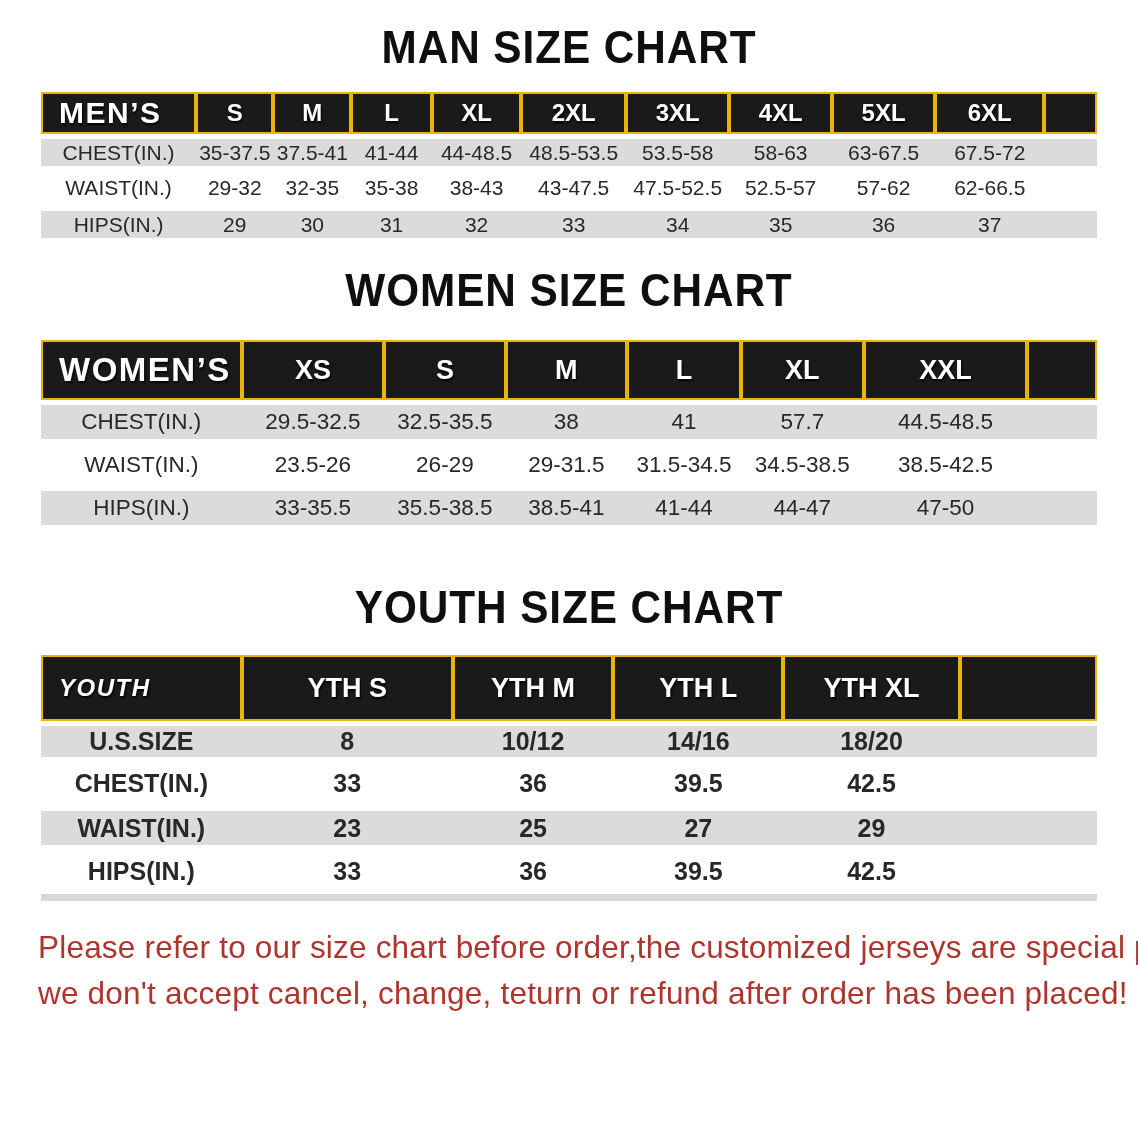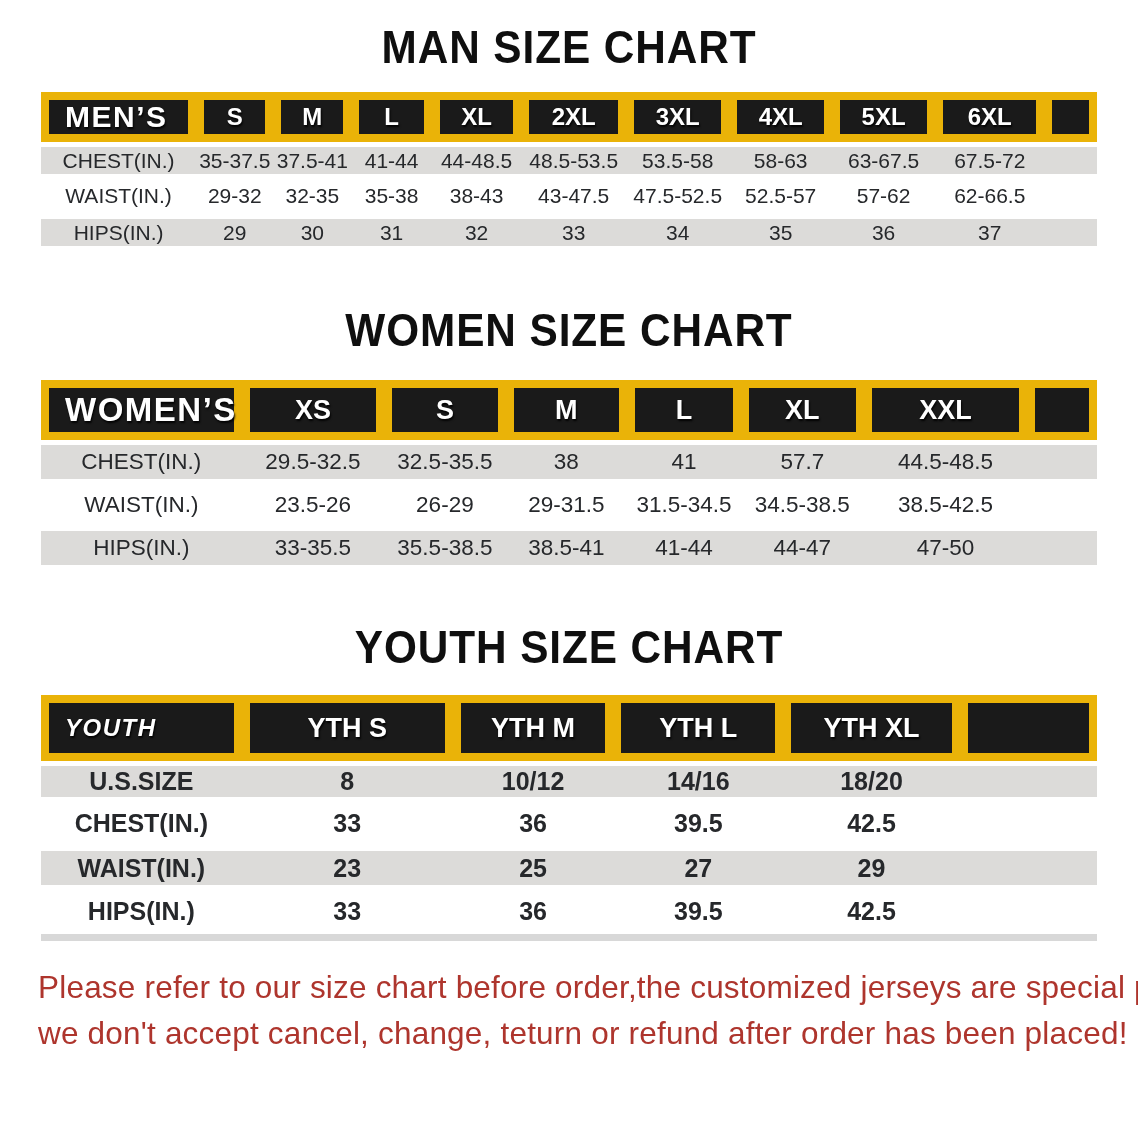--- a/index.html
+++ b/index.html
@@ -41,37 +41,37 @@
     text-align: center;
     font-size: 46px;
     line-height: 1;
     font-weight: 700;
     color: #0f0f0f;
     letter-spacing: 1px;
     transform: scaleX(0.92);
     white-space: nowrap;
   }
   .size-section.men   { margin-top: 24px; }
-  .size-section.women { margin-top: 57px; }
+  .size-section.women { margin-top: 25px; }
   .size-section.youth { margin-top: 55px; }
   .men   .section-heading { margin-bottom: 22px; }
   .women .section-heading { margin-bottom: 27px; }
   .youth .section-heading { margin-bottom: 25px; }
 
   
   .size-table {
     width: 1056px;
     margin: 0 auto;
     border-collapse: separate;
     border-spacing: 0;
     table-layout: fixed;
   }
   thead th {
     background: #1a1a1a;
-    border: 8px solid #eab308;
+    border: 2px solid #eab308;
     color: #ffffff;
     font-weight: 700;
     text-shadow: 1px 2px 2px rgba(0,0,0,0.9);
     padding: 0;
     text-align: center;
   }
   th.header-label {
     text-align: left;
     padding-left: 16px;
     letter-spacing: 1.5px;

